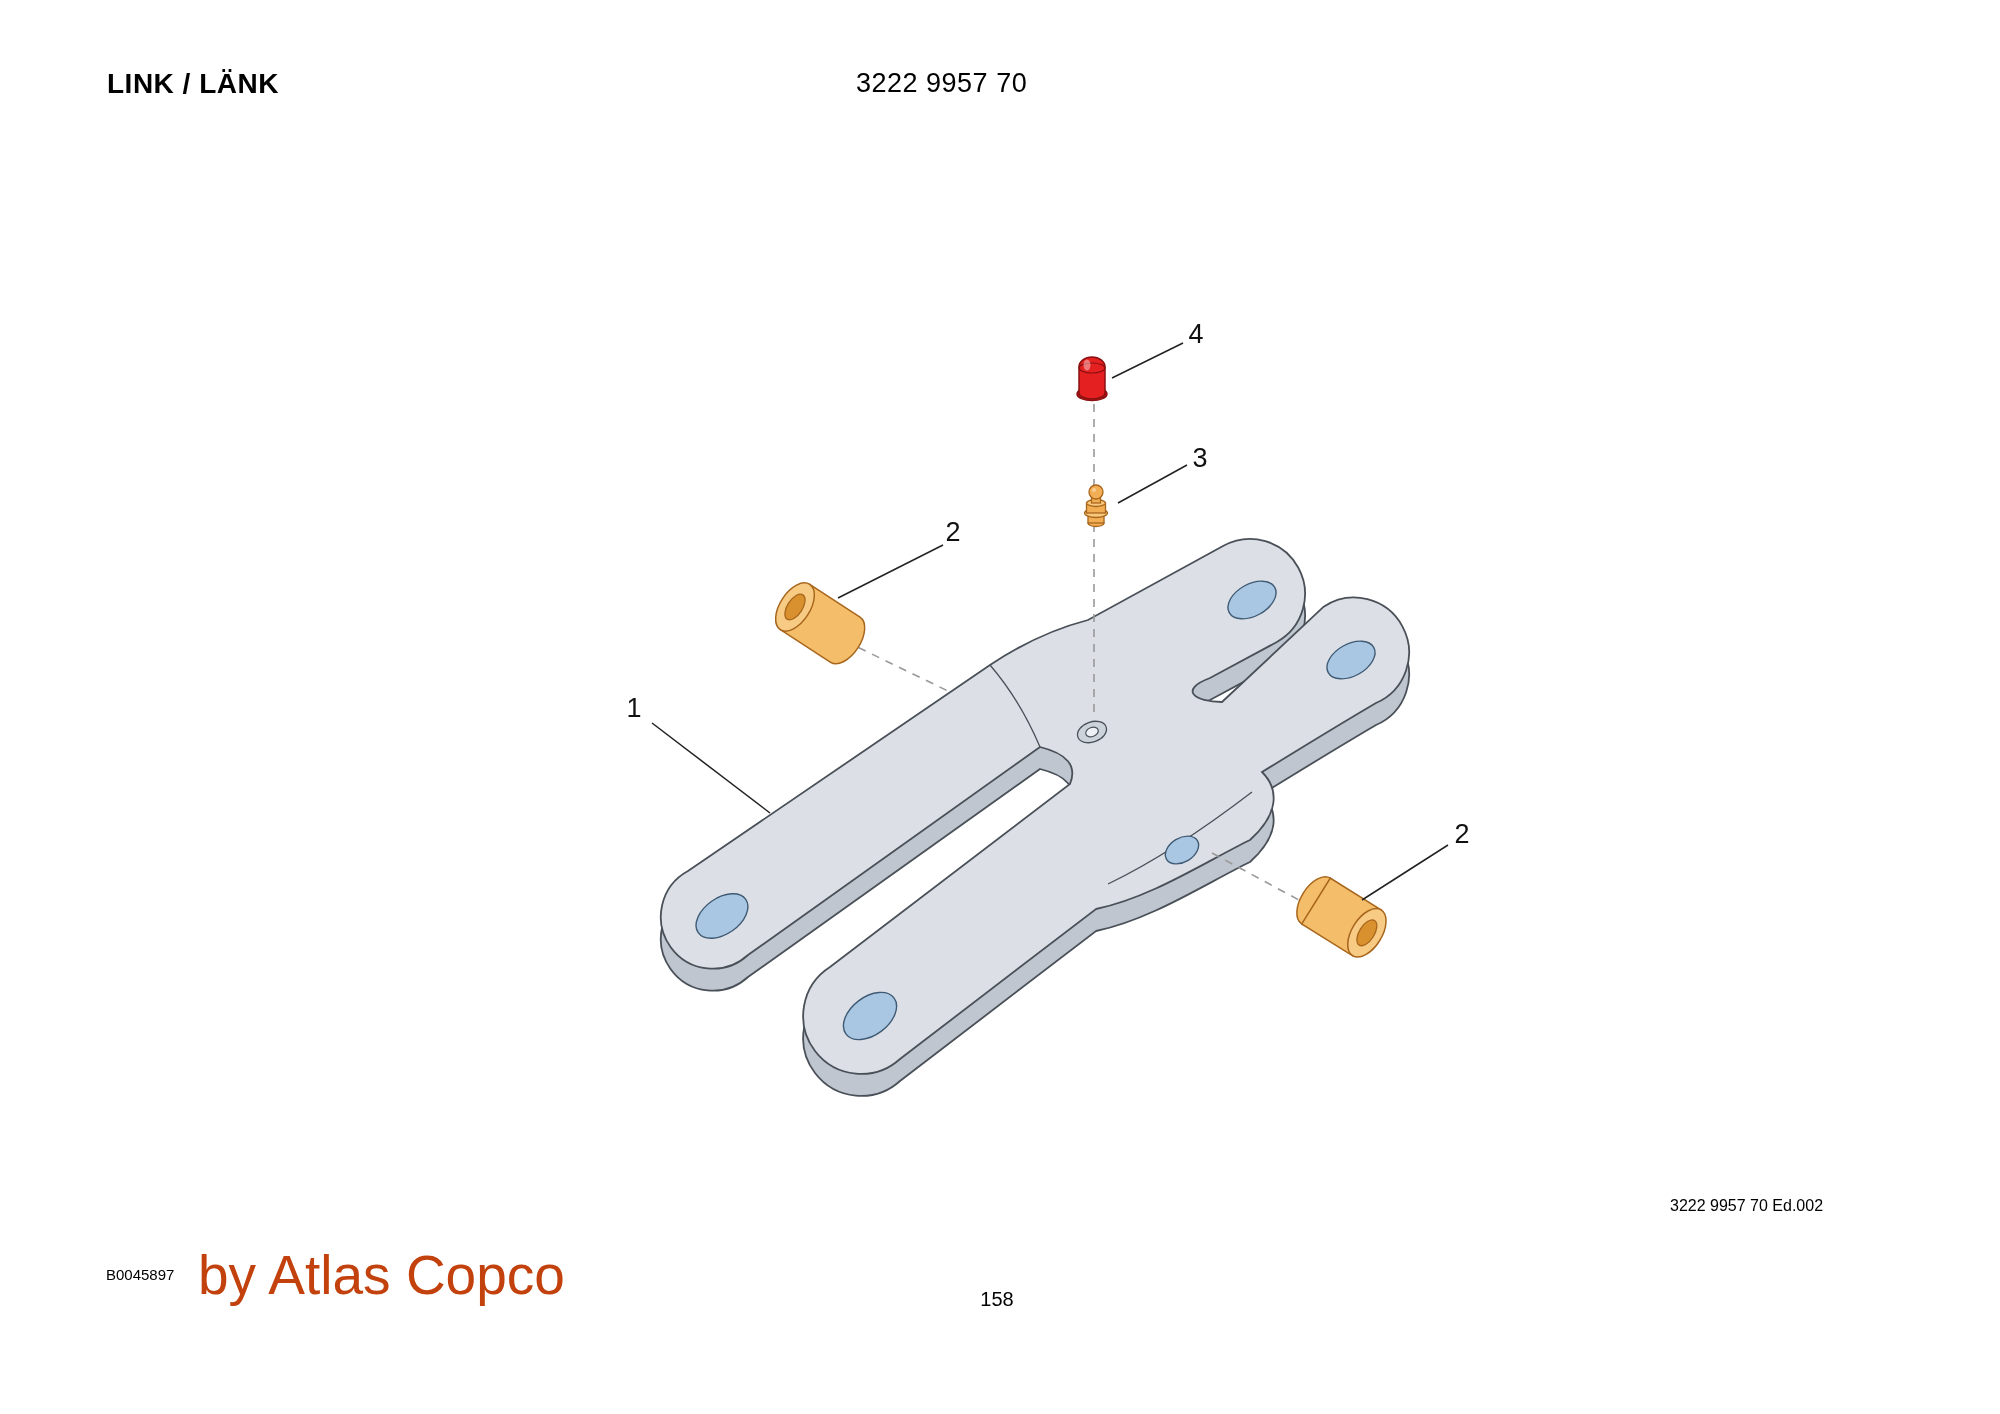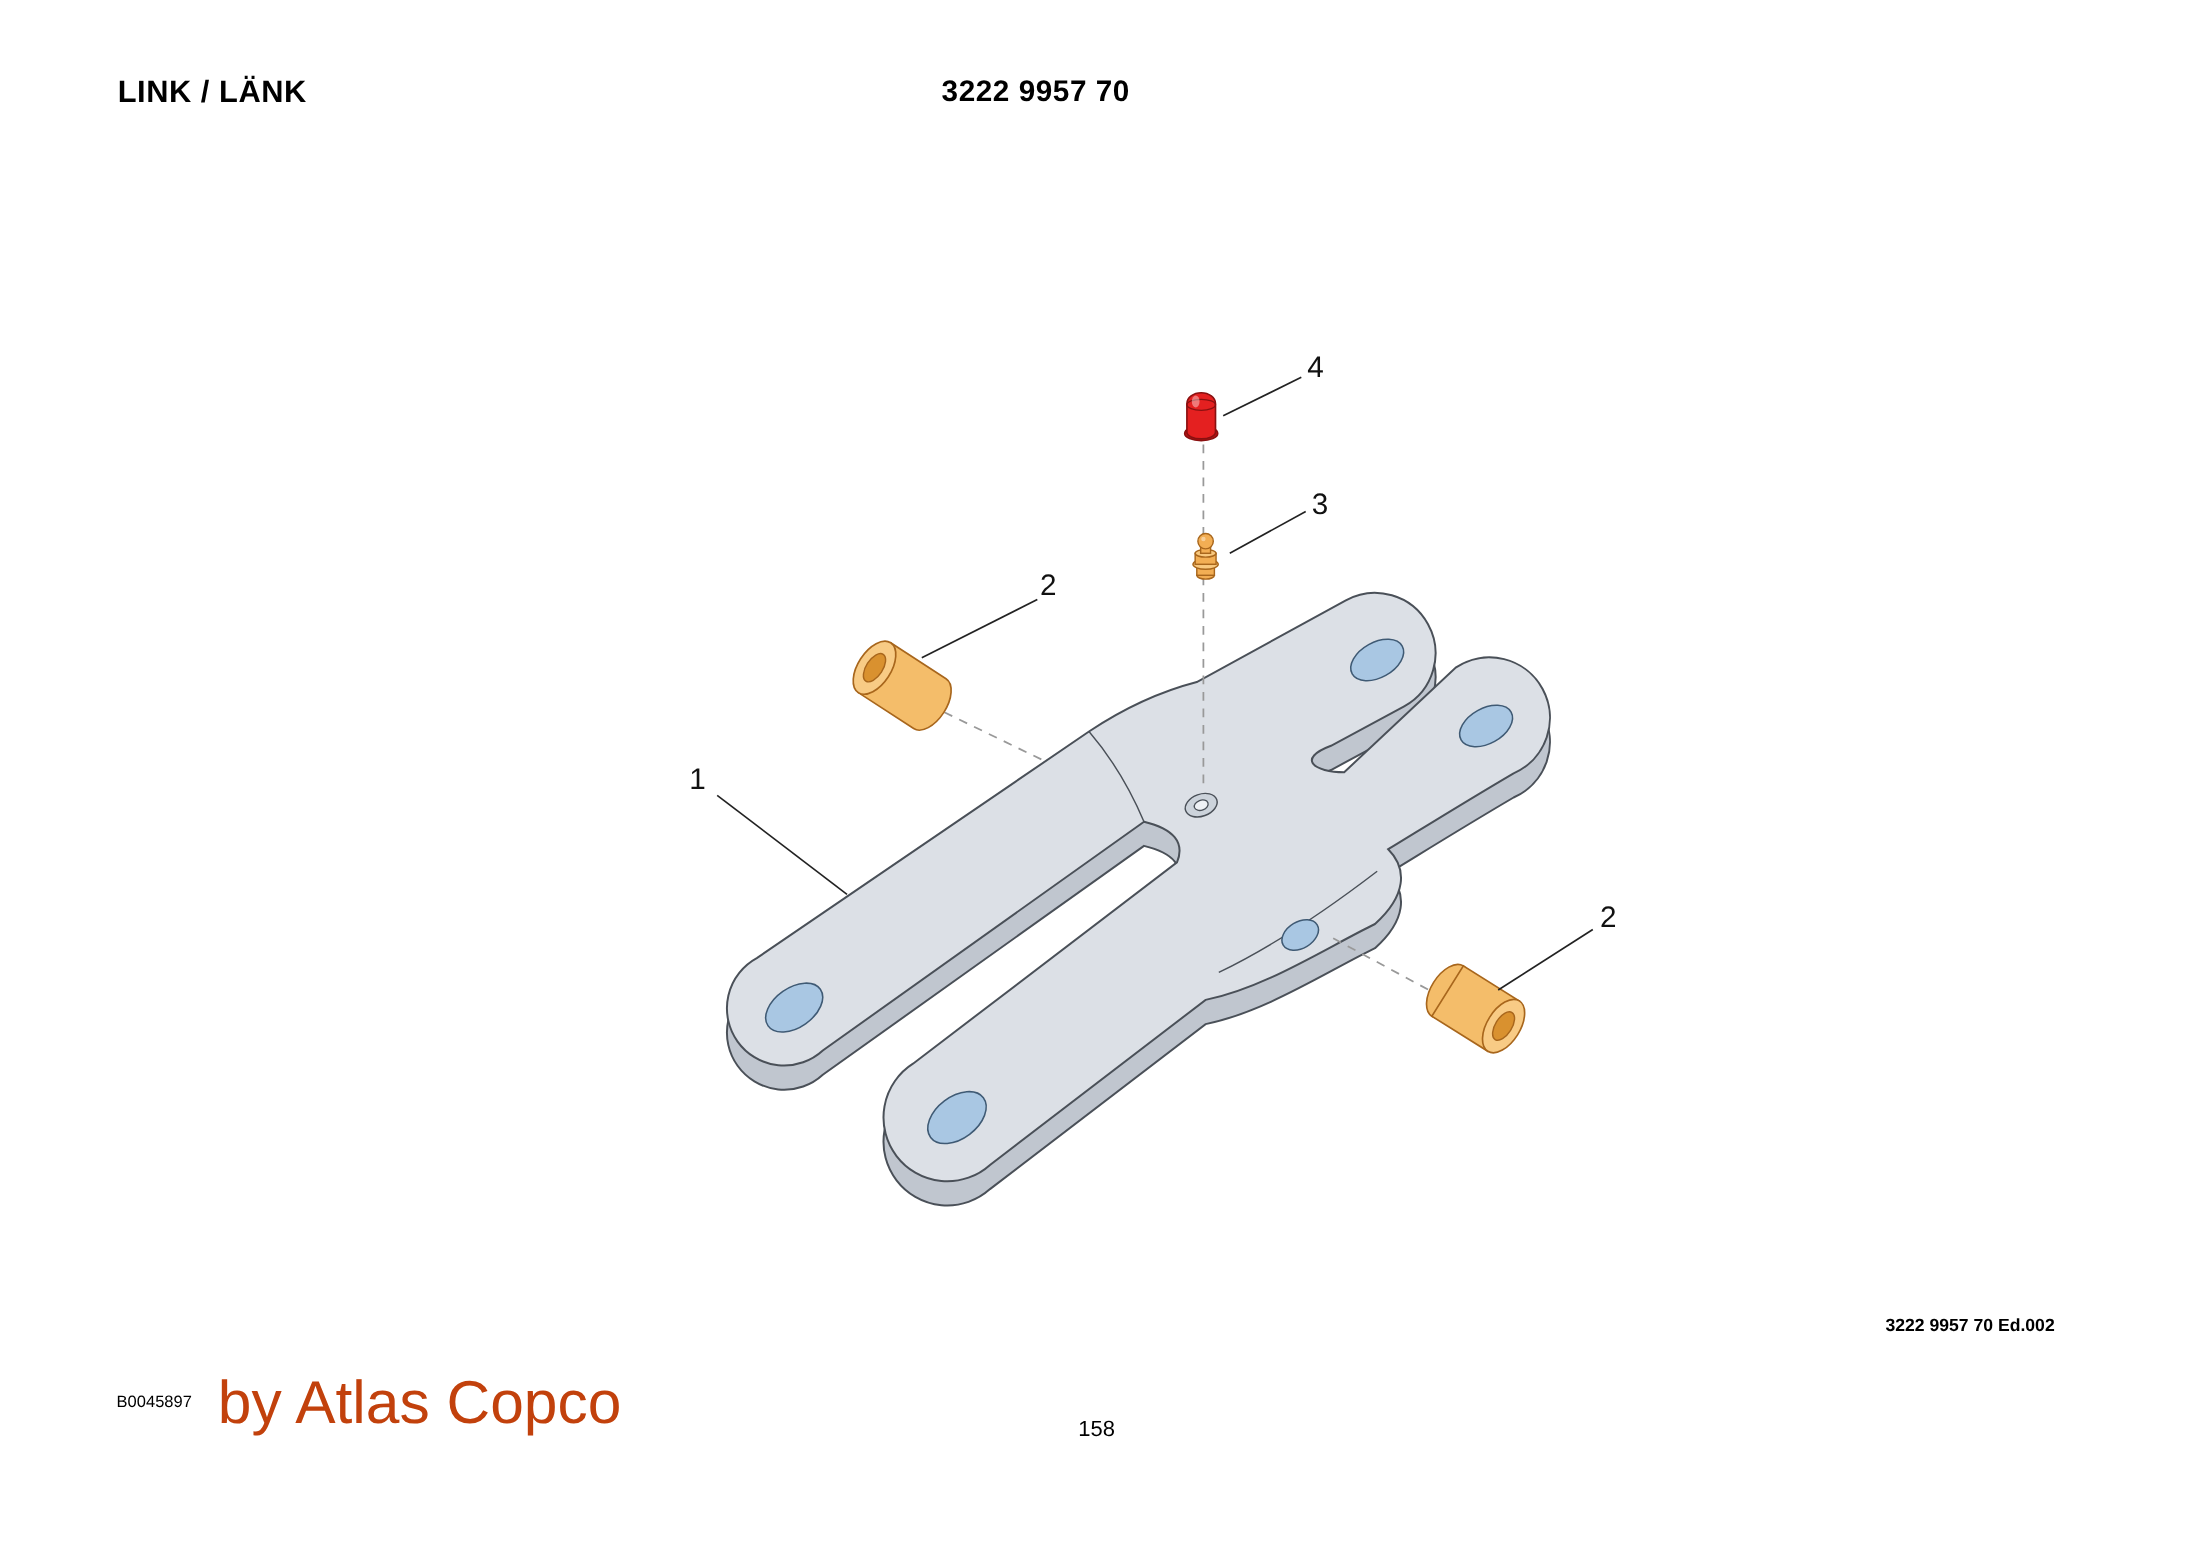--- a/index.html
+++ b/index.html
@@ -2,21 +2,21 @@
 <html><head>
 <meta charset="utf-8">
 <style>
   html,body { margin:0; padding:0; }
   body {
     width:2000px; height:1414px; background:#ffffff; position:relative;
     overflow:hidden; font-family:"Liberation Sans", sans-serif; color:#000;
   }
   .abs { position:absolute; }
   .title   { font-weight:700; font-size:28px; letter-spacing:.5px; }
-  .partnum { font-weight:700; font-size:27px; letter-spacing:.5px; }
+  .partnum { font-weight:400; font-size:27px; letter-spacing:.5px; }
   .edition { font-size:16px; }
   .figcode { font-size:15px; }
   .brand   { font-size:55px; color:#c2410c; }
   .pagenum { font-size:20px; }
 
   svg { position:absolute; left:0; top:0; }
   .outline        { stroke:#4a5058; stroke-width:1.8; }
   .link-top       { fill:#dce0e6; }
   .link-side      { fill:#c0c6cf; }
   .edge-line      { fill:none; stroke:#4a5058; stroke-width:1.3; }
@@ -148,16 +148,16 @@
 
   <g>
     <text class="callout" x="1196" y="343" text-anchor="middle">4</text>
     <text class="callout" x="1200" y="467" text-anchor="middle">3</text>
     <text class="callout" x="953" y="541" text-anchor="middle">2</text>
     <text class="callout" x="634" y="717" text-anchor="middle">1</text>
     <text class="callout" x="1462" y="843" text-anchor="middle">2</text>
   </g>
 </svg>
 
-<div class="abs edition" style="left:1714px; top:1197px;font-weight:bold;">3222 9957 70 Ed.002</div>
+<div class="abs edition" style="left:1670px; top:1197px;">3222 9957 70 Ed.002</div>
 <div class="abs figcode" style="left:106px; top:1266px;">B0045897</div>
 <div class="abs brand" style="left:198px; top:1243px;">by Atlas Copco</div>
 <div class="abs pagenum" style="left:957px; top:1288px; width:80px; text-align:center;">158</div>
 
 </body></html>

